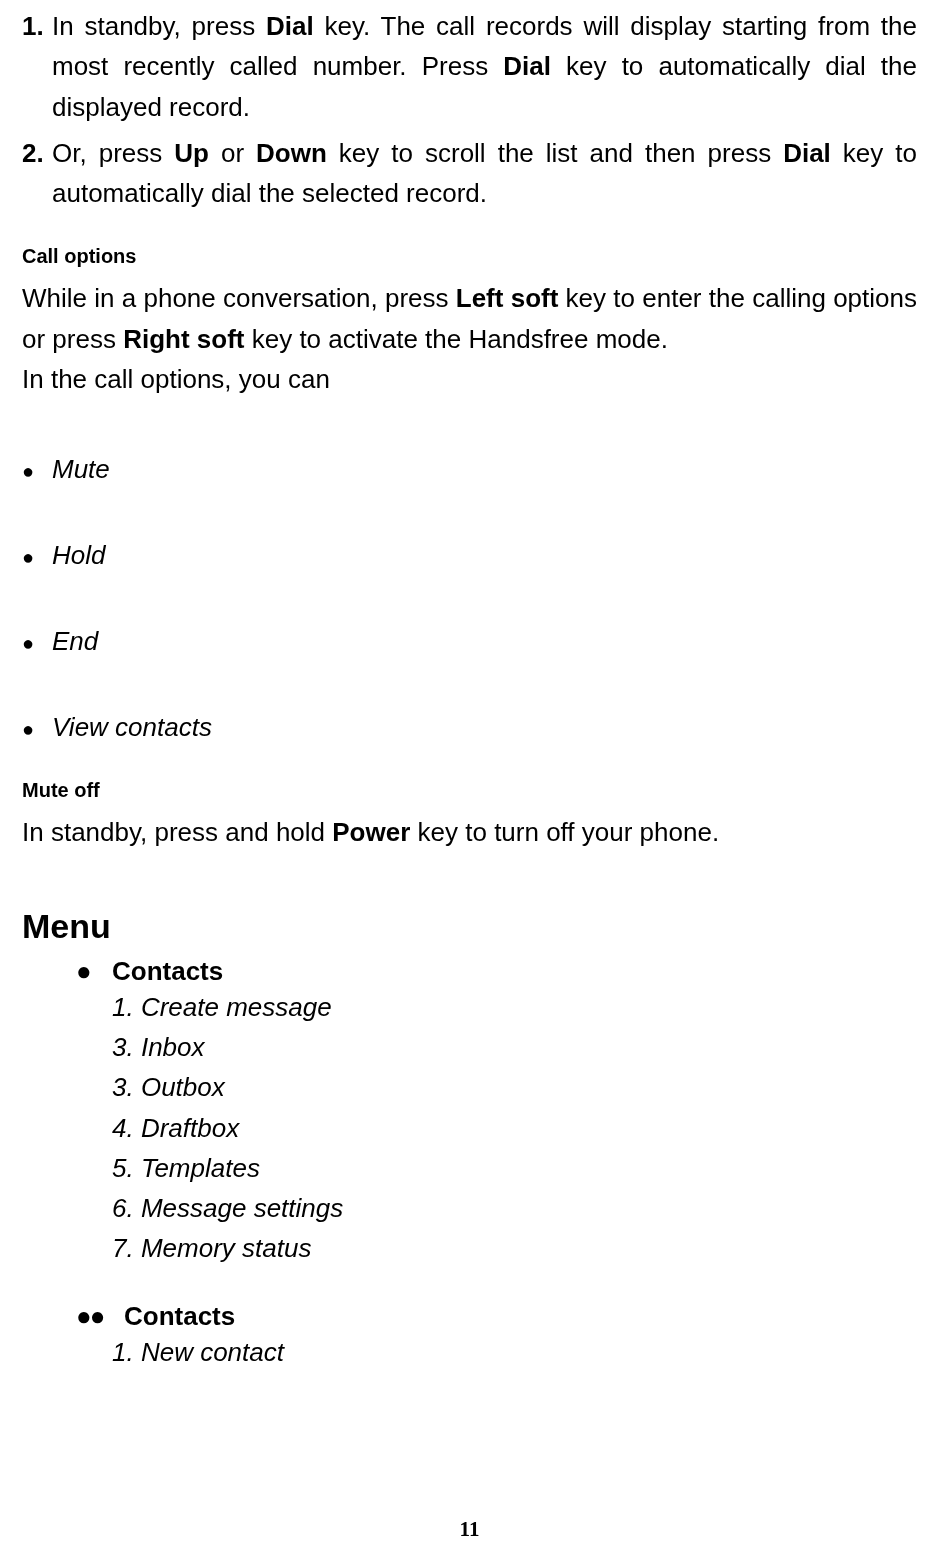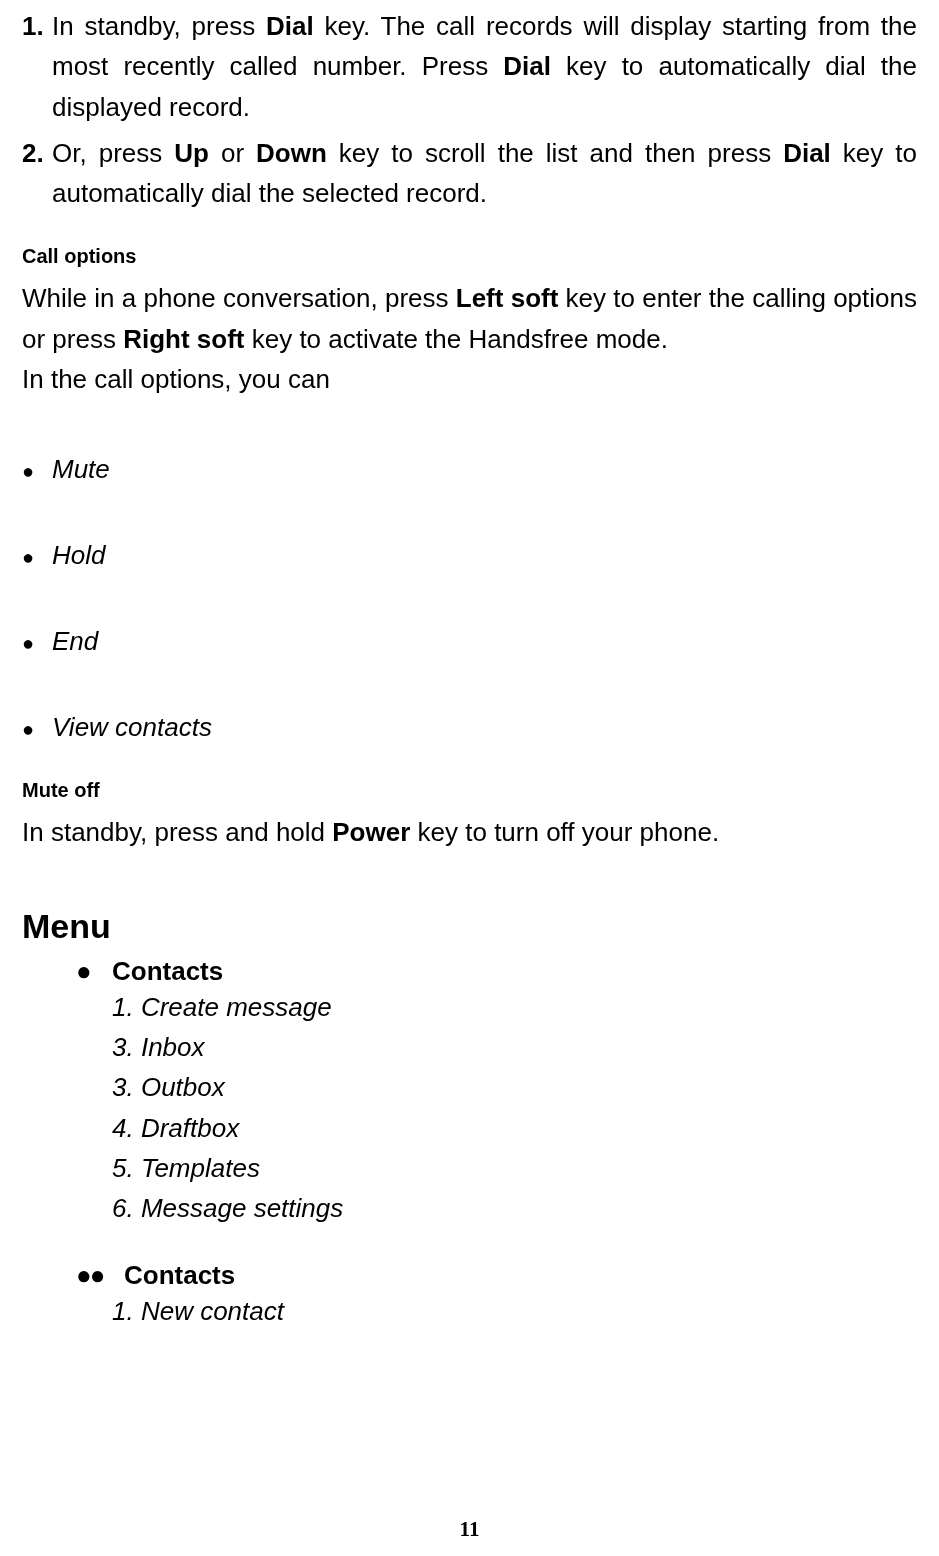--- a/index.html
+++ b/index.html
@@ -153,20 +153,21 @@
         <span class="dots-lead">●</span>
         <span>Contacts</span>
       </div>
       <div class="menu-sub">
         <div>1. Create message</div>
         <div>3. Inbox</div>
         <div>3. Outbox</div>
         <div>4. Draftbox</div>
         <div>5. Templates</div>
         <div>6. Message settings</div>
+        <div>7. Memory status</div>
       </div>
       <div class="spacer-md"></div>
       <div class="menu-cat double">
         <span class="dots-lead">●●</span>
         <span>Contacts</span>
       </div>
       <div class="menu-sub">
         <div>1. New contact</div>
       </div>
     </div>

